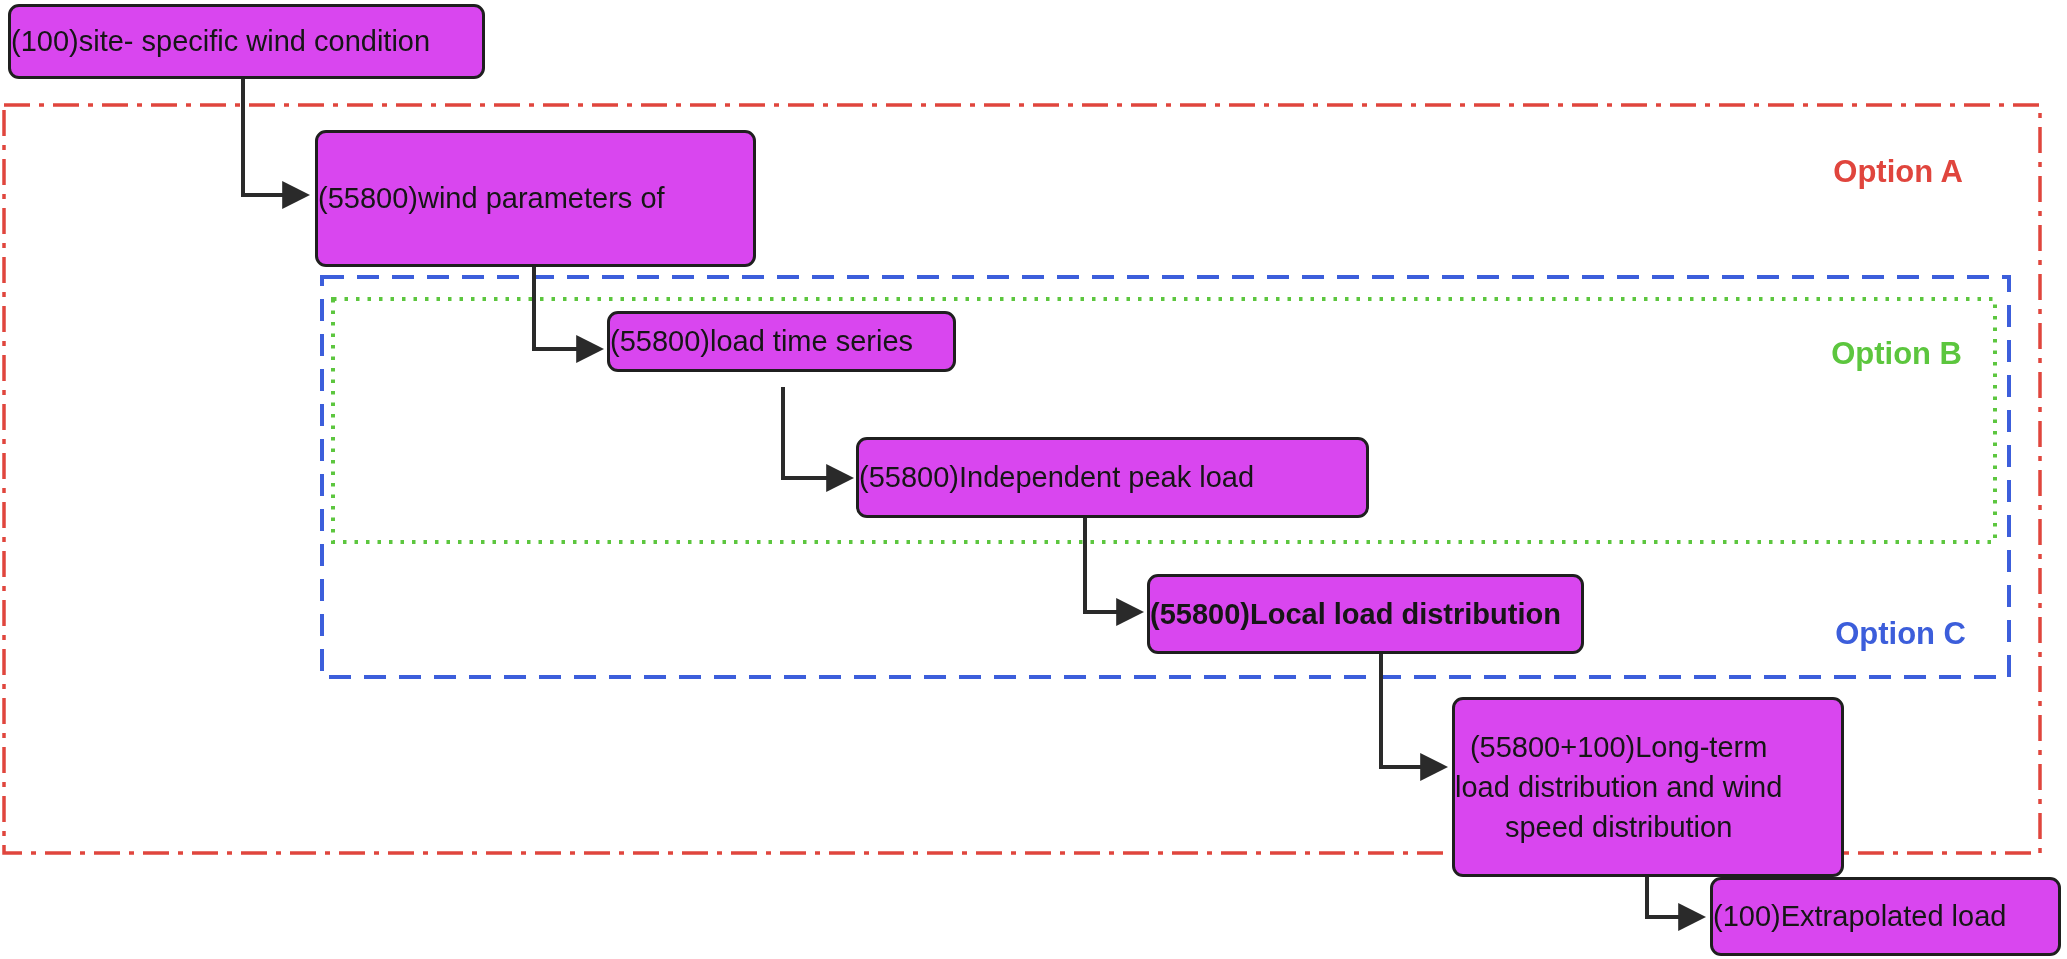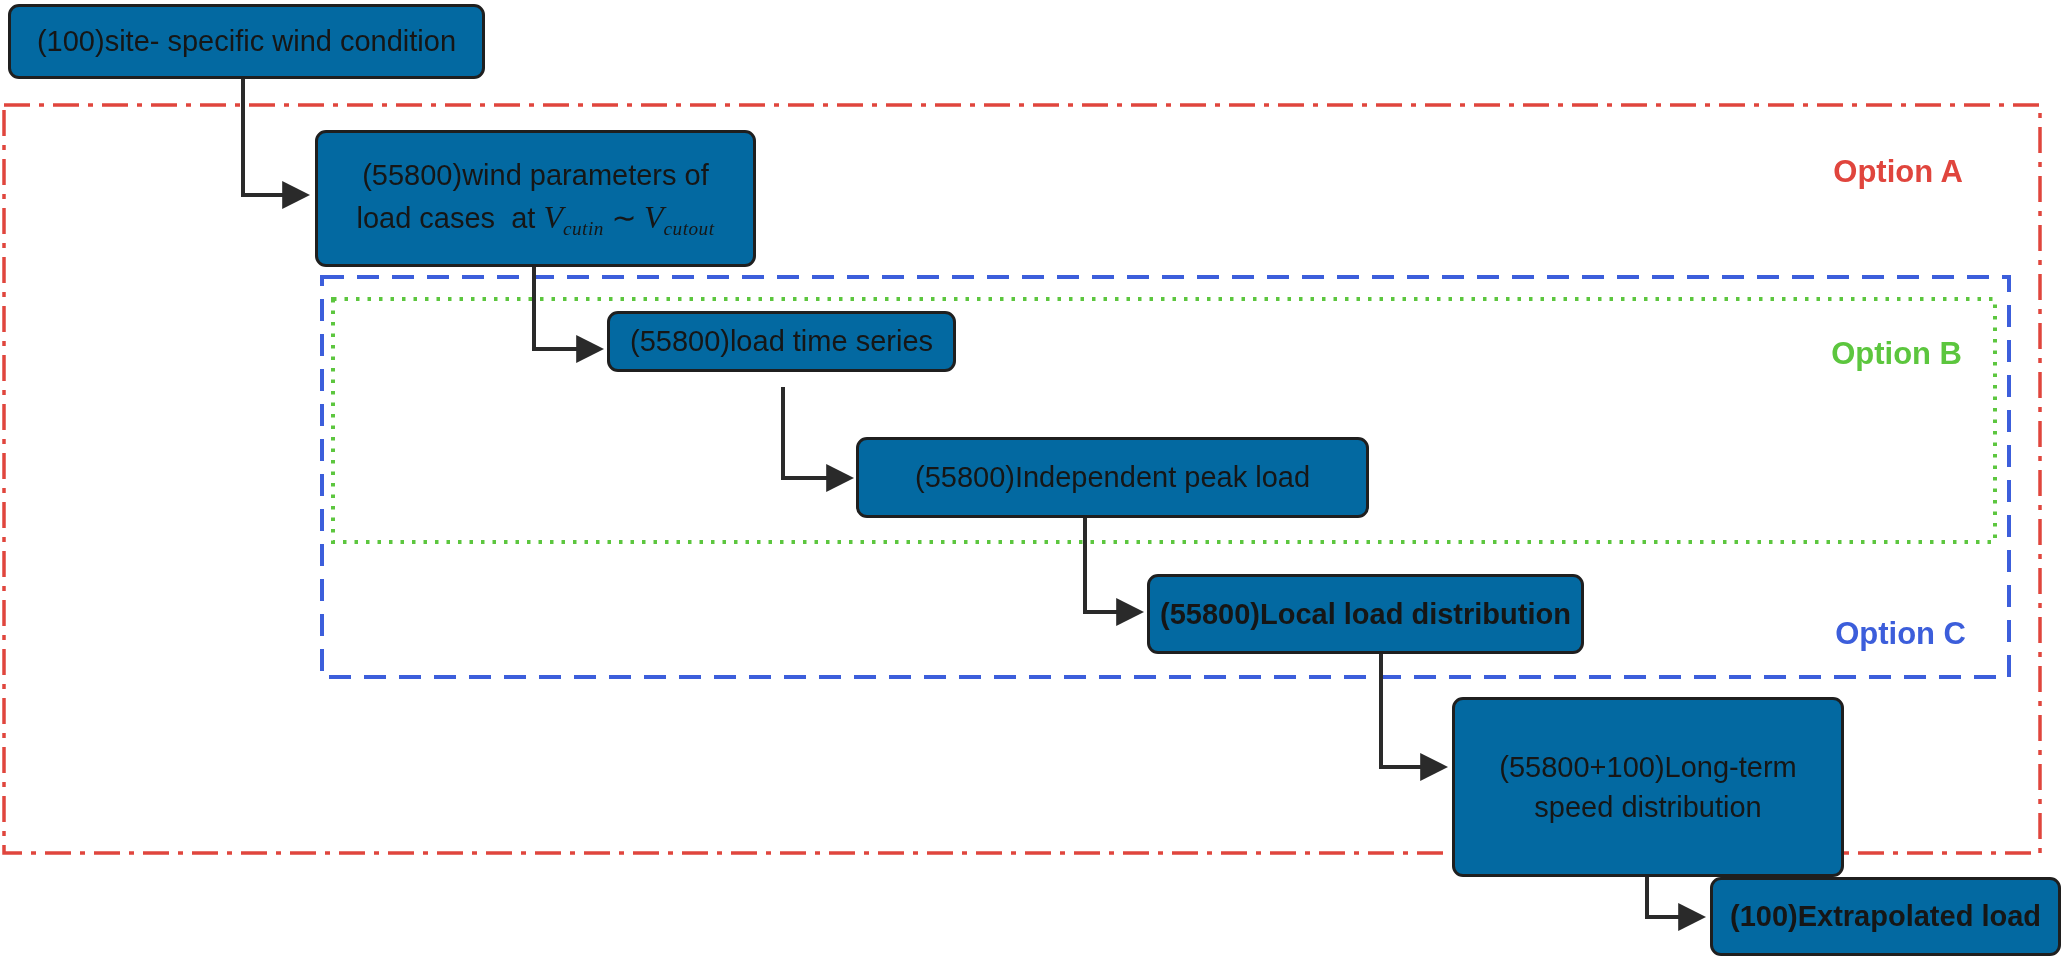--- a/index.html
+++ b/index.html
@@ -11,26 +11,25 @@
     font-family: "Liberation Sans", sans-serif;
     overflow: hidden;
   }
   .layer {
     position: absolute;
     left: 0; top: 0;
   }
   .node {
     position: absolute;
     box-sizing: border-box;
-    background: #0369a1;
+    background: #d946ef;
     border: 3.5px solid #1f1f1f;
     border-radius: 11px;
     display: flex;
     align-items: center;
-    justify-content: center;
     text-align: center;
     font-size: 29px;
     line-height: 1.38;
     color: #161616;
     z-index: 2;
   }
   .node .nline { display: block; }
   .pre { white-space: pre; }
   .math {
     font-family: "Liberation Serif", serif;
@@ -51,21 +50,21 @@
     font-size: 31px;
     font-weight: 600;
   }
   
   #n-site      { left: 8px;    top: 4px;   width: 477px; height: 75px;  }
   #n-windparam { left: 315px;  top: 130px; width: 441px; height: 137px; }
   #n-timeser   { left: 607px;  top: 311px; width: 349px; height: 61px;  }
   #n-peak      { left: 856px;  top: 437px; width: 513px; height: 81px;  }
   #n-localdist { left: 1147px; top: 574px; width: 437px; height: 80px; font-weight: bold;  }
   #n-longterm  { left: 1452px; top: 697px; width: 392px; height: 180px; }
-  #n-extrap    { left: 1710px; top: 877px; width: 351px; height: 79px; font-weight: bold;  }
+  #n-extrap    { left: 1710px; top: 877px; width: 351px; height: 79px;  }
 </style>
 </head>
 <body>
 
 <div class="canvas">
 
   <svg class="layer" width="2067" height="959" viewBox="0 0 2067 959">
     <defs>
       <marker id="ah" viewBox="0 0 10 10" refX="8.5" refY="5" markerWidth="7" markerHeight="7" orient="auto" markerUnits="strokeWidth">
         <path d="M0,0 L10,5 L0,10 z" fill="#2a2a2a"></path>
@@ -90,41 +89,39 @@
     <text class="opt-label" x="1966" y="644" text-anchor="end" fill="#3c5edb">Option C</text>
   </svg>
 
   <div class="node" id="n-site">
     <span class="nline">(100)site- specific wind condition</span>
   </div>
 
   <div class="node" id="n-windparam">
     <div>
       <span class="nline">(55800)wind parameters of</span>
-      <span class="nline">
-        <span class="pre">load cases  at </span><span class="math"><span>V</span><sub>cutin</sub></span><span class="tilde pre"> ∼ </span><span class="math"><span>V</span><sub>cutout</sub></span>
-      </span>
     </div>
   </div>
 
   <div class="node" id="n-timeser">
     <span class="nline">(55800)load time series</span>
   </div>
 
   <div class="node" id="n-peak">
     <span class="nline">(55800)Independent peak load</span>
   </div>
 
   <div class="node" id="n-localdist">
     <span class="nline">(55800)Local load distribution</span>
   </div>
 
   <div class="node" id="n-longterm">
     <div>
       <span class="nline">(55800+100)Long-term</span>
+      <span class="nline">load distribution and wind</span>
       <span class="nline">speed distribution</span>
     </div>
   </div>
 
   <div class="node" id="n-extrap">
     <span class="nline">(100)Extrapolated load</span>
   </div>
 
 </div>
 

